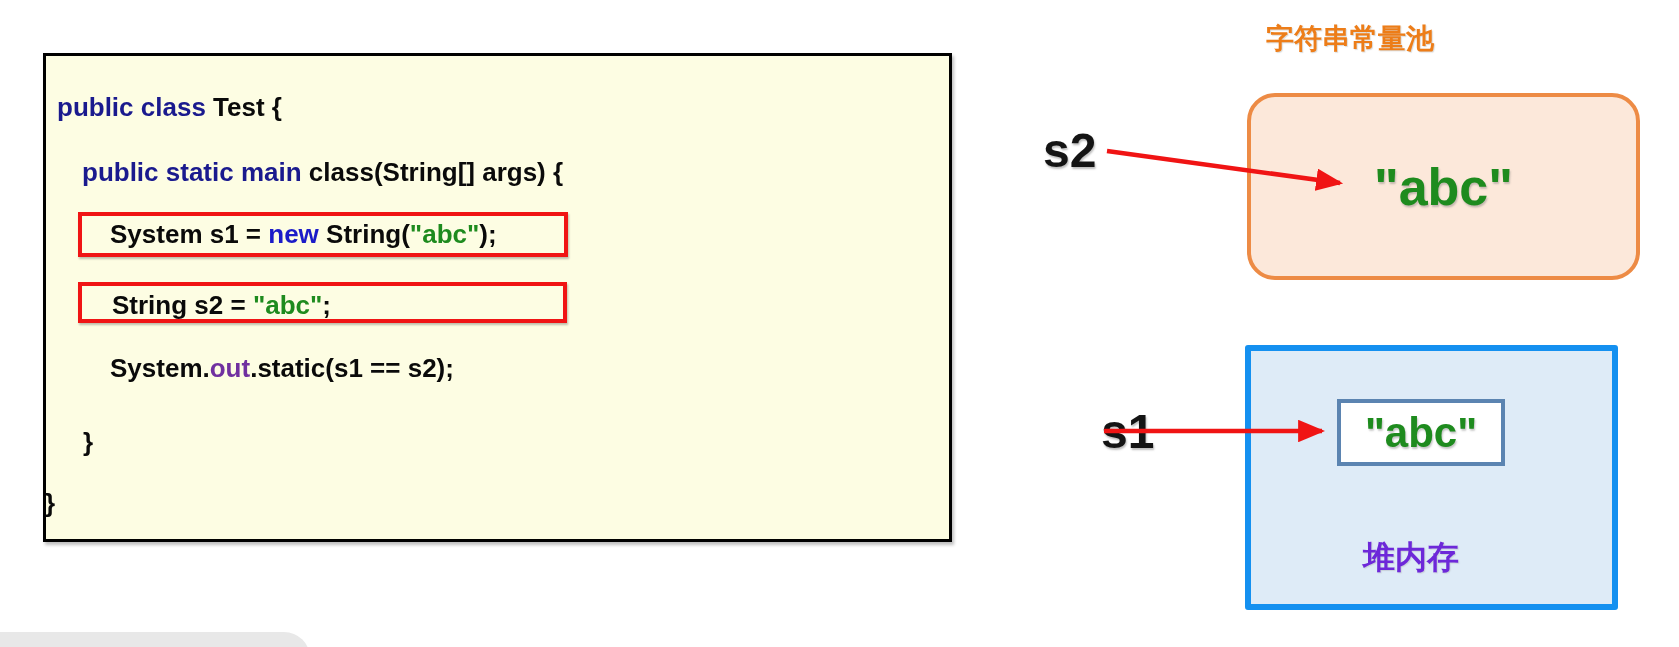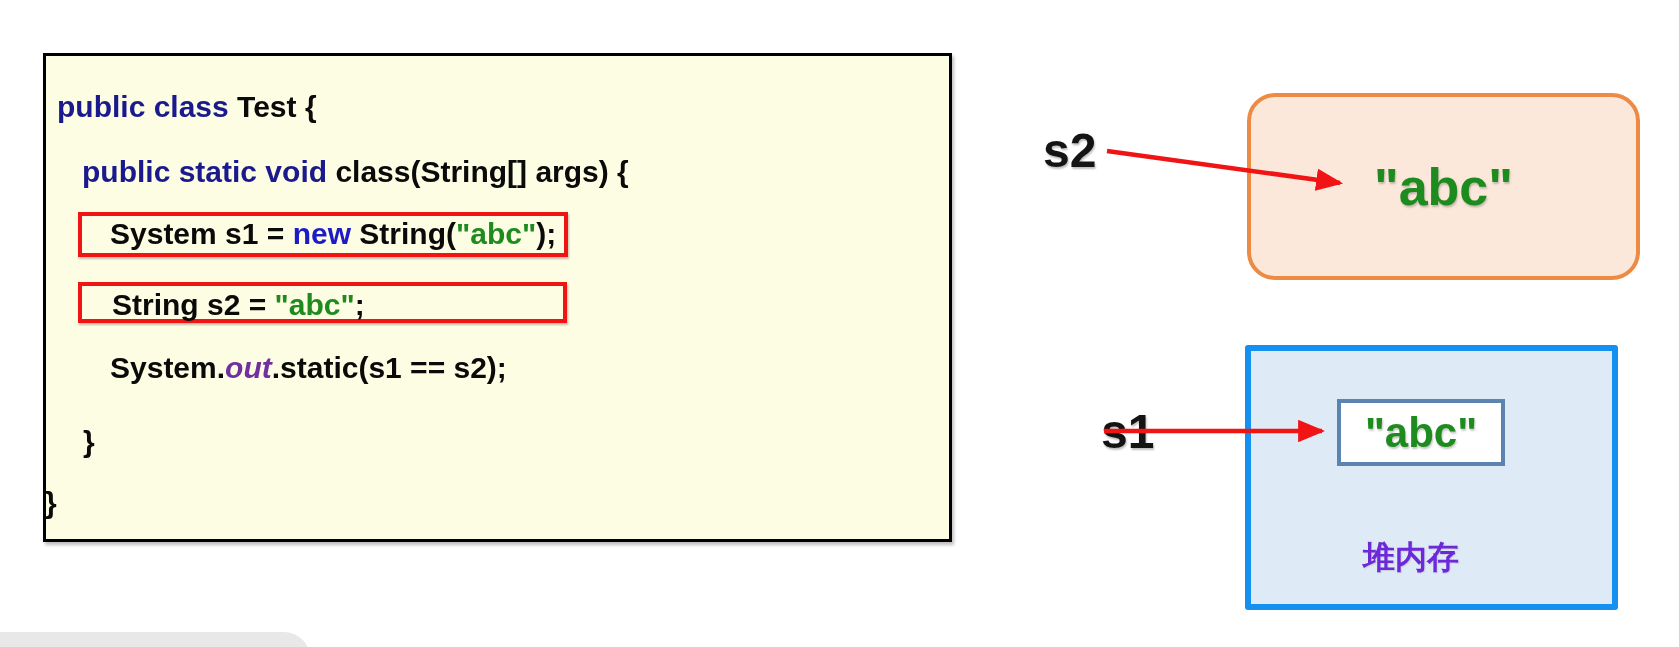--- a/index.html
+++ b/index.html
@@ -7,28 +7,28 @@
     position:relative;width:1679px;height:647px;overflow:hidden;background:#ffffff;
     font-family:"Liberation Sans",sans-serif;
   }
   
   .code-box{
     position:absolute;left:43px;top:53px;width:909px;height:489px;
     background:#FDFDE3;border:3px solid #000;box-sizing:border-box;
     box-shadow:2px 3px 3px rgba(0,0,0,0.25);
   }
   .code-line{
-    position:absolute;font-size:30px;font-weight:bold;line-height:30px;
+    position:absolute;font-size:26px;font-weight:bold;line-height:30px;
     white-space:pre;color:#0a0a0a;letter-spacing:0;
   }
   .seg-plain{color:#0a0a0a;}
   .seg-kw{color:#1A1A8E;}
   .seg-new{color:#1B1BC8;}
   .seg-str{color:#1E8B1E;}
-  .seg-out{color:#7030A0;font-style:italic;}
+  .seg-out{color:#7030A0;}
   .hl-box{
     position:absolute;border:4px solid #F01414;box-sizing:border-box;background:transparent;
     box-shadow:1px 2px 2px rgba(0,0,0,0.25);
   }
   .hl-1{left:78px;top:212px;width:490px;height:45px;}
   .hl-2{left:78px;top:282px;width:489px;height:41px;}
   
   .pool-title{
     position:absolute;left:1266px;top:20px;font-size:28px;font-weight:bold;color:#ED7D18;
     white-space:nowrap;text-shadow:1px 1px 1px rgba(150,150,150,0.35);
@@ -76,27 +76,28 @@
 
 <div class="canvas">
 
   <div class="code-box">
     
   </div>
   <div class="hl-box hl-1"></div>
   <div class="hl-box hl-2"></div>
 
   <div class="code-line" style="left:57px;top:92px"><span class="seg-kw">public class</span><span class="seg-plain"> Test {</span></div>
-  <div class="code-line" style="left:82px;top:157px"><span class="seg-kw">public static void</span><span class="seg-plain"> class(String[] args) {</span></div>
+  <div class="code-line" style="left:82px;top:157px"><span class="seg-kw">public static main</span><span class="seg-plain"> class(String[] args) {</span></div>
   <div class="code-line" style="left:110px;top:219px"><span class="seg-plain">System s1 = </span><span class="seg-new">new</span><span class="seg-plain"> String(</span><span class="seg-str">"abc"</span><span class="seg-plain">);</span></div>
   <div class="code-line" style="left:112px;top:290px"><span class="seg-plain">String s2 = </span><span class="seg-str">"abc"</span><span class="seg-plain">;</span></div>
   <div class="code-line" style="left:110px;top:353px"><span class="seg-plain">System.</span><span class="seg-out">out</span><span class="seg-plain">.static(s1 == s2);</span></div>
   <div class="code-line" style="left:83px;top:427px"><span class="seg-plain">}</span></div>
   <div class="code-line" style="left:45px;top:488px"><span class="seg-plain">}</span></div>
 
+  <div class="pool-title">字符串常量池</div>
   <div class="pool-box">
     <span class="pool-value">"abc"</span>
   </div>
 
   <div class="heap-box"></div>
   <div class="heap-object">
     <span class="heap-value">"abc"</span>
   </div>
   <div class="heap-label">堆内存</div>
 

